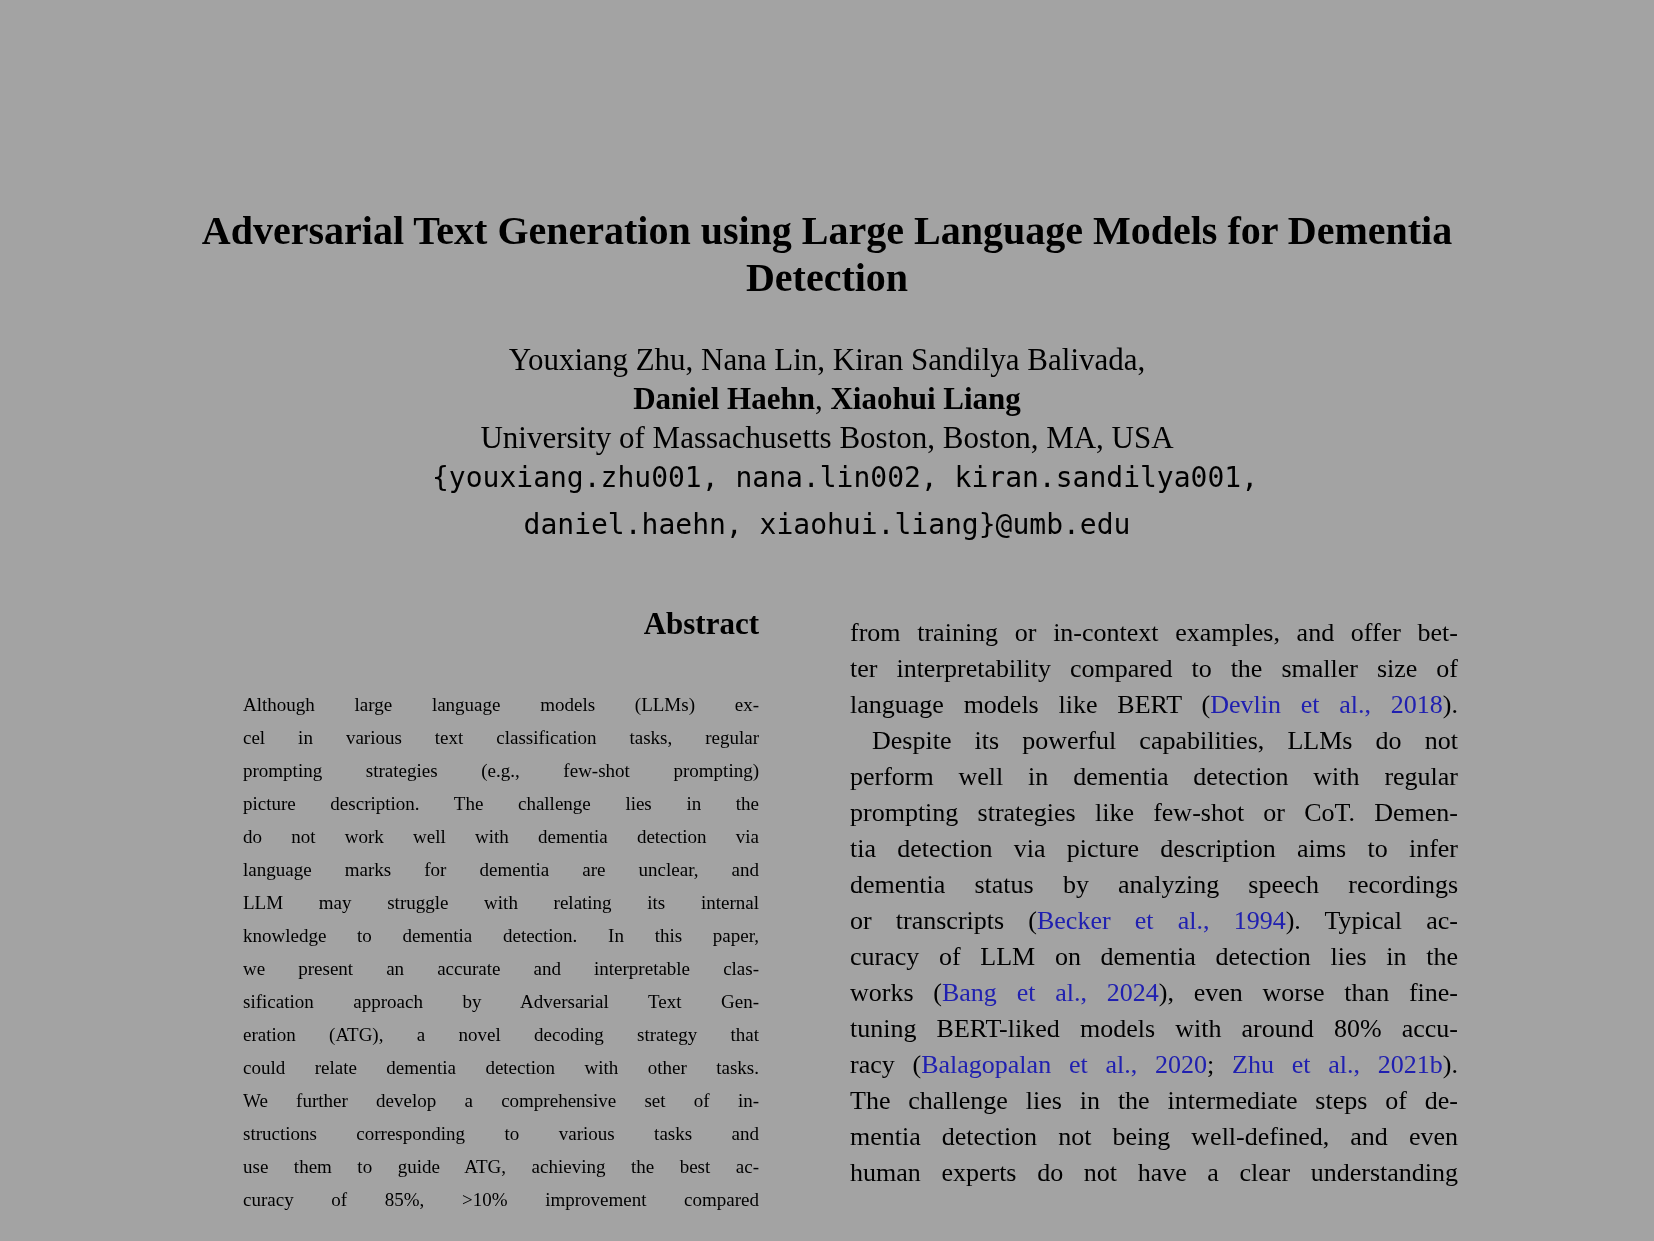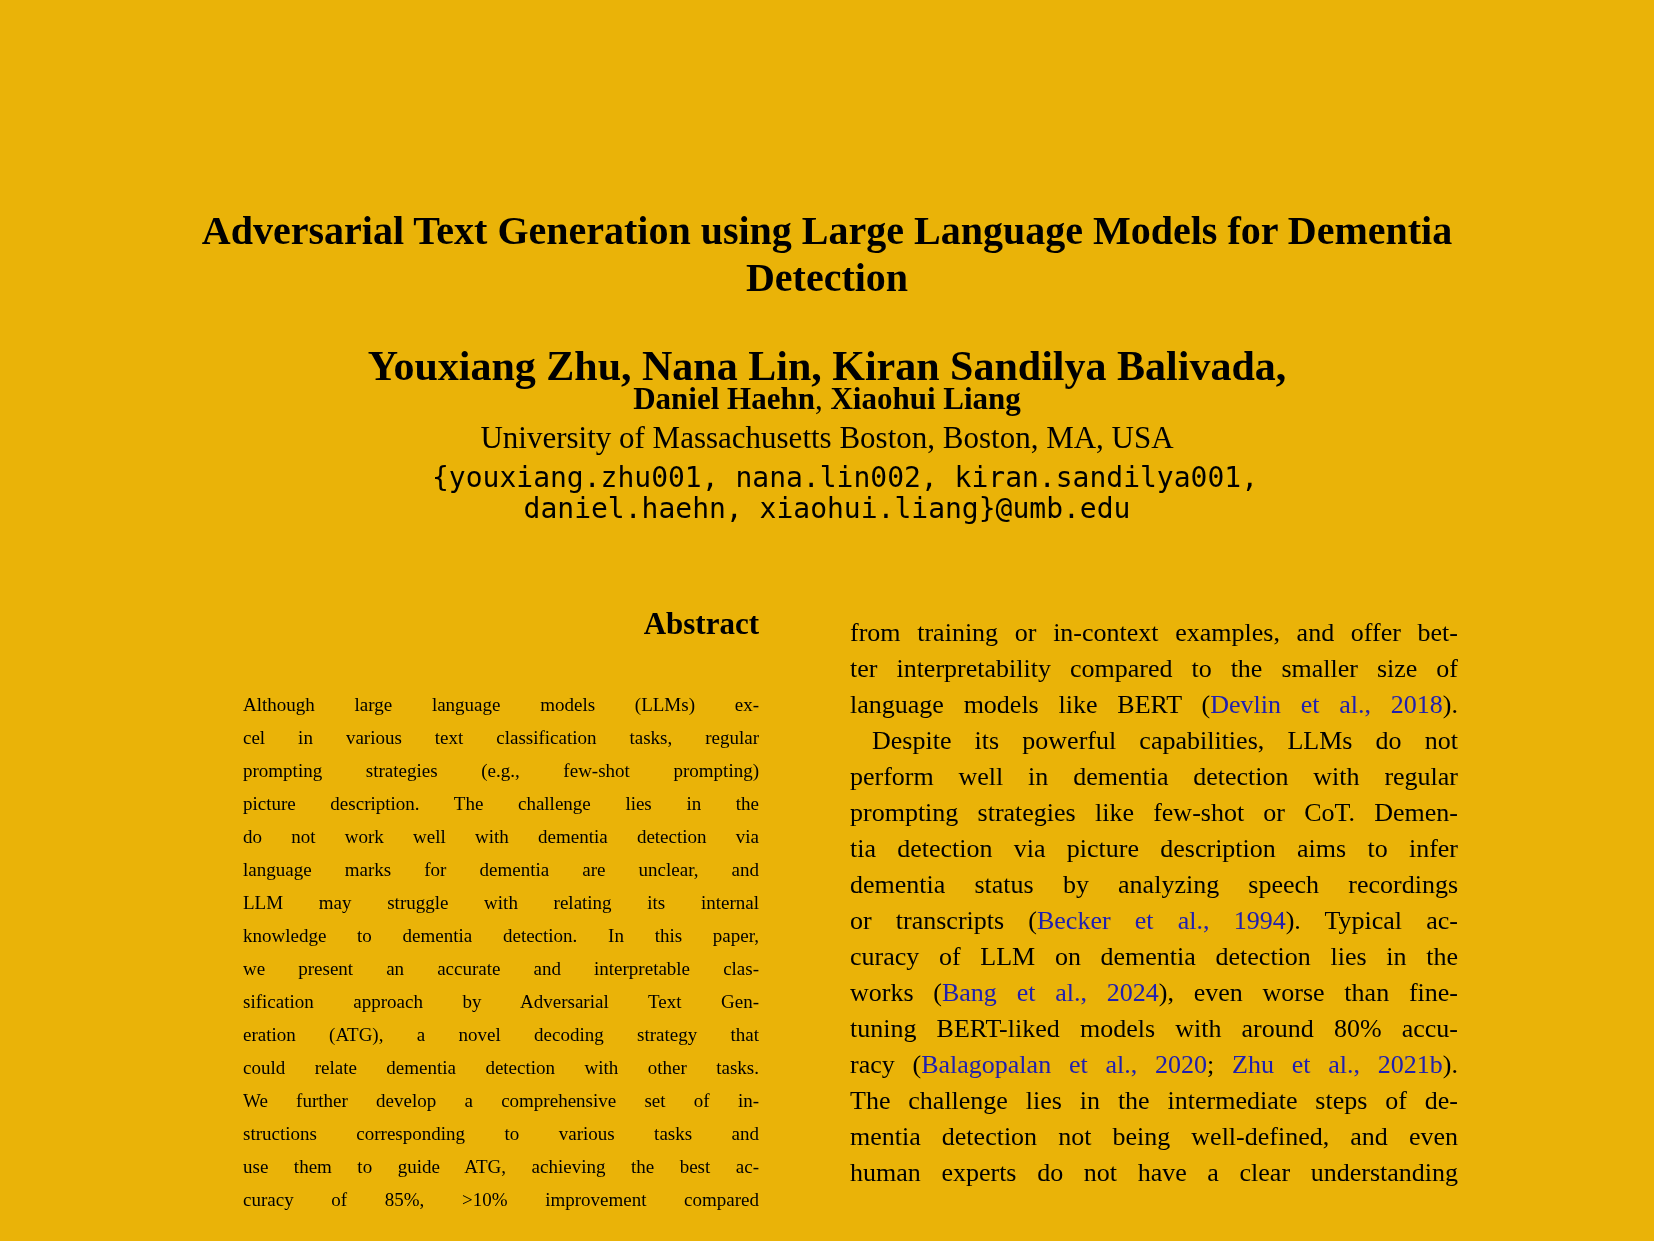--- a/index.html
+++ b/index.html
@@ -1,41 +1,41 @@
 <!DOCTYPE html>
 <html><head>
 <meta charset="utf-8">
 <style>
   html, body { margin: 0; padding: 0; background: #ffffff; }
   #page {
     position: relative;
     width: 1654px;
     height: 1241px;
-    background: #eab308;
+    background: #a3a3a3;
     overflow: hidden;
     color: #000000;
     font-family: "Liberation Serif", "DejaVu Serif", serif;
   }
   .centered { position: absolute; left: 0; right: 0; text-align: center; }
   #title {
     top: 207px;
     font-size: 40px;
     line-height: 47px;
     font-weight: bold;
   }
-  #authors-line1 { top: 342px; font-size: 42px; font-weight: bold; }
+  #authors-line1 { top: 342px; font-size: 31px; font-weight: normal; }
   #authors-line2 { top: 381px; font-size: 31px; }
   #authors-line2 .bold { font-weight: bold; }
   #affiliation   { top: 420px; font-size: 31px; }
   .email {
     font-family: "DejaVu Sans Mono", "Liberation Mono", monospace;
     font-size: 28px;
   }
   #email-line1 { top: 461px; padding-left: 36px; }
-  #email-line2 { top: 492px; }
+  #email-line2 { top: 508px; }
 
   #left-col {
     position: absolute;
     left: 243px;
     top: 605px;
     width: 516px;
   }
   #abstract-heading {
     text-align: right;
     font-weight: bold;

